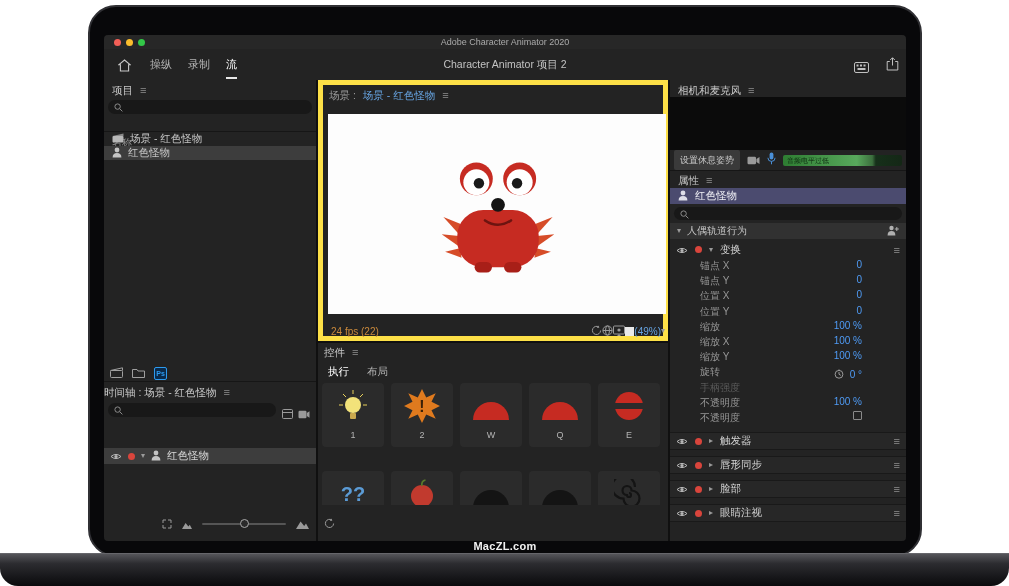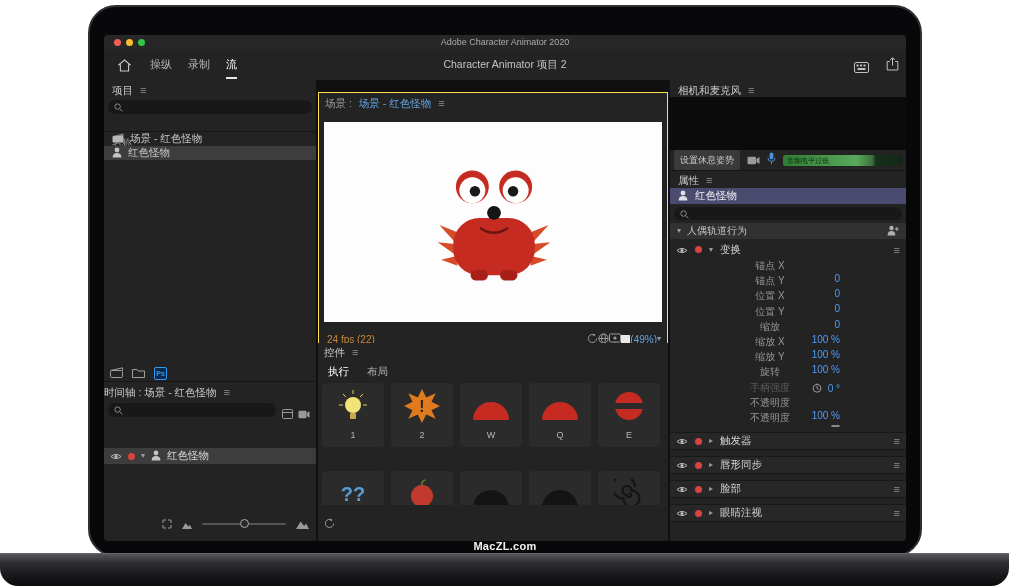--- a/index.html
+++ b/index.html
@@ -41,42 +41,42 @@
     padding:0 6px; gap:5px; }
 
   .item-row { display:flex; align-items:center; gap:6px; height:14px; padding-left:8px;
     font-size:10.5px; color:#c6c6c6; white-space:nowrap; }
   .sel { background:#3d3d3d; }
   .divider { background:#161616; height:1px; }
   .red-dot { width:7px; height:7px; border-radius:50%; background:#d9453c; flex:none; }
   .chev { color:#9a9a9a; font-size:8px; line-height:1; }
 
   
-  .scenewrap { border:1px solid #fde047;margin-top:12px; }
+  .scenewrap { border:5px solid #fde047; }
   .canvas { background:#fdfdfd; }
   .fps { font-size:10px; color:#c9893c; }
   .zoomtxt { font-size:10px; color:#66a3e0; }
   .scene-name { color:#66a3e0; }
   .scene-prefix { color:#9a9a9a; }
 
   
   .cellrow { display:flex; gap:7px; margin-bottom:24px; }
   .cell { width:62px; height:64px; background:#2b2b2b; border-radius:4px; flex:none;
     display:flex; flex-direction:column; align-items:center; justify-content:flex-start; }
   .cell-icon { height:46px; display:flex; align-items:center; justify-content:center; }
   .cell-key { font-size:9px; color:#b5b5b5; line-height:12px; }
 
   
   .btn { background:#3a3a3a; border-radius:2px; color:#c9c9c9; font-size:9px;
     height:20px; display:inline-flex; align-items:center; padding:0 6px; white-space:nowrap; }
   .meter { height:11px; border-radius:2px; overflow:hidden; position:relative;
     background:linear-gradient(90deg,#2e7d32 0%,#58a85c 62%,#3c6f3e 75%,#16301a 78%,#142716 100%); }
   .meter span { position:absolute; left:4px; top:1px; font-size:7px; color:#0d2a10; white-space:nowrap; }
 
-  .prow { display:flex; align-items:center; height:15.2px; padding-left:30px; padding-right:66px;flex-direction:column; }
+  .prow { display:flex; align-items:flex-start; height:15.2px; padding-left:30px; padding-right:44px; }
   .plabel { font-size:10px; color:#979797; white-space:nowrap; }
   .plabel.dim { color:#5c5c5c; }
   .pvalue { margin-left:auto; font-size:10px; color:#4f9bf5; white-space:nowrap; }
   .checkbox { width:9px; height:9px; border:1px solid #8a8a8a; border-radius:1px; margin-left:auto; }
 
   .psection { display:flex; align-items:center; gap:7px; height:18px; background:#272727;
     border-top:1px solid #191919; border-bottom:1px solid #191919; padding:0 6px; margin-bottom:6px; }
   .sec-label { font-size:10.5px; color:#d2d2d2; white-space:nowrap; }
   .menu-r { margin-left:auto; color:#8f8f8f; font-size:11px; }
 

